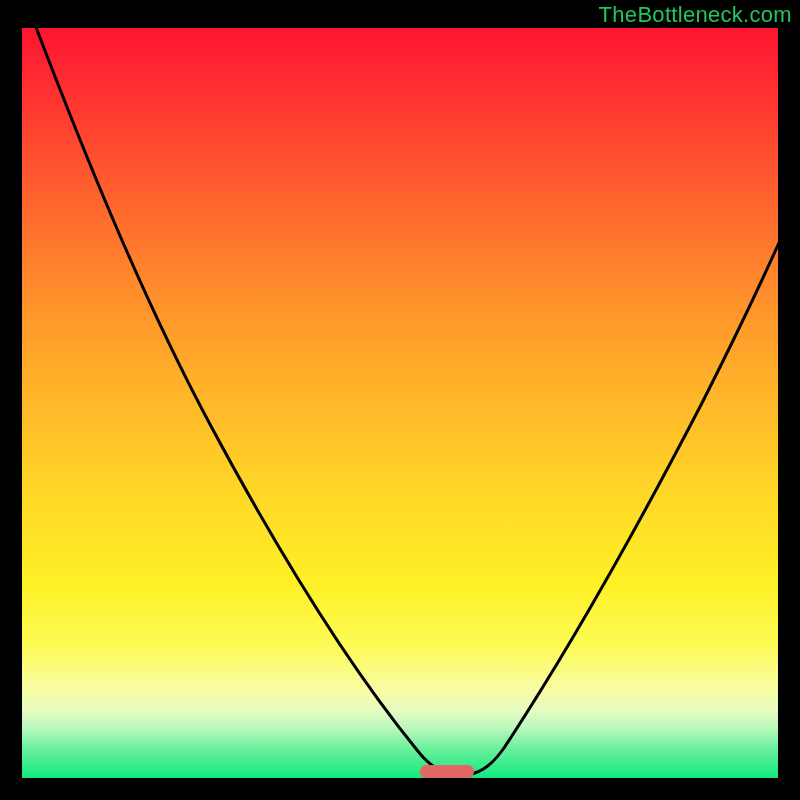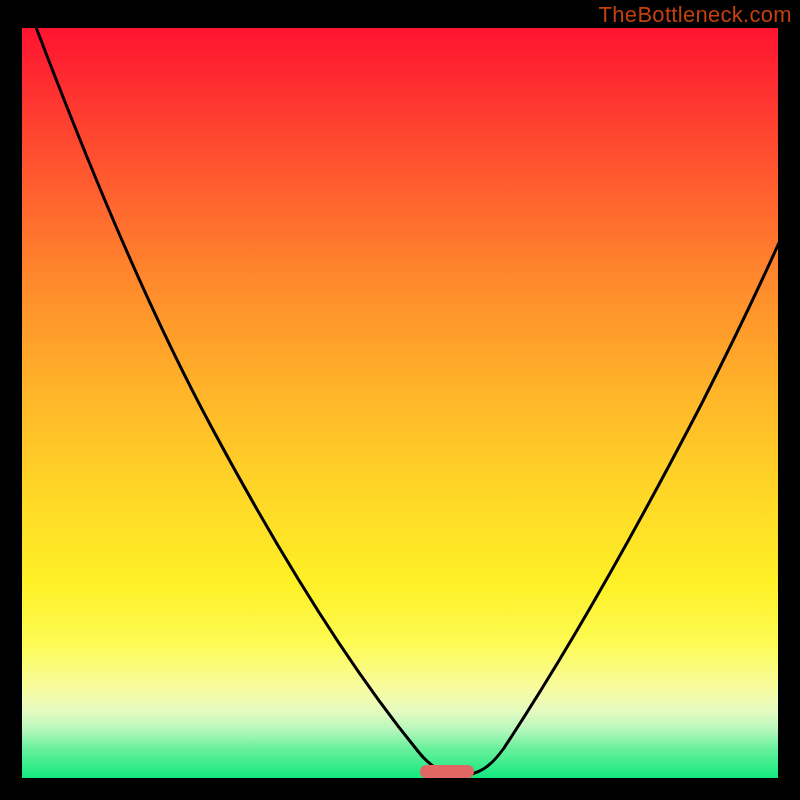--- a/index.html
+++ b/index.html
@@ -16,21 +16,21 @@
     left: 0;
     top: 0;
     width: 800px;
     height: 800px;
     background: #000;
   }
   .watermark {
     position: absolute;
     top: 2px;
     right: 8px;
-    color: #c2410c;
+    color: #22c55e;
     font-size: 22px;
     letter-spacing: 0.3px;
     font-weight: 400;
     z-index: 10;
   }
   .plot {
     position: absolute;
     left: 22px;
     top: 28px;
     width: 756px;

